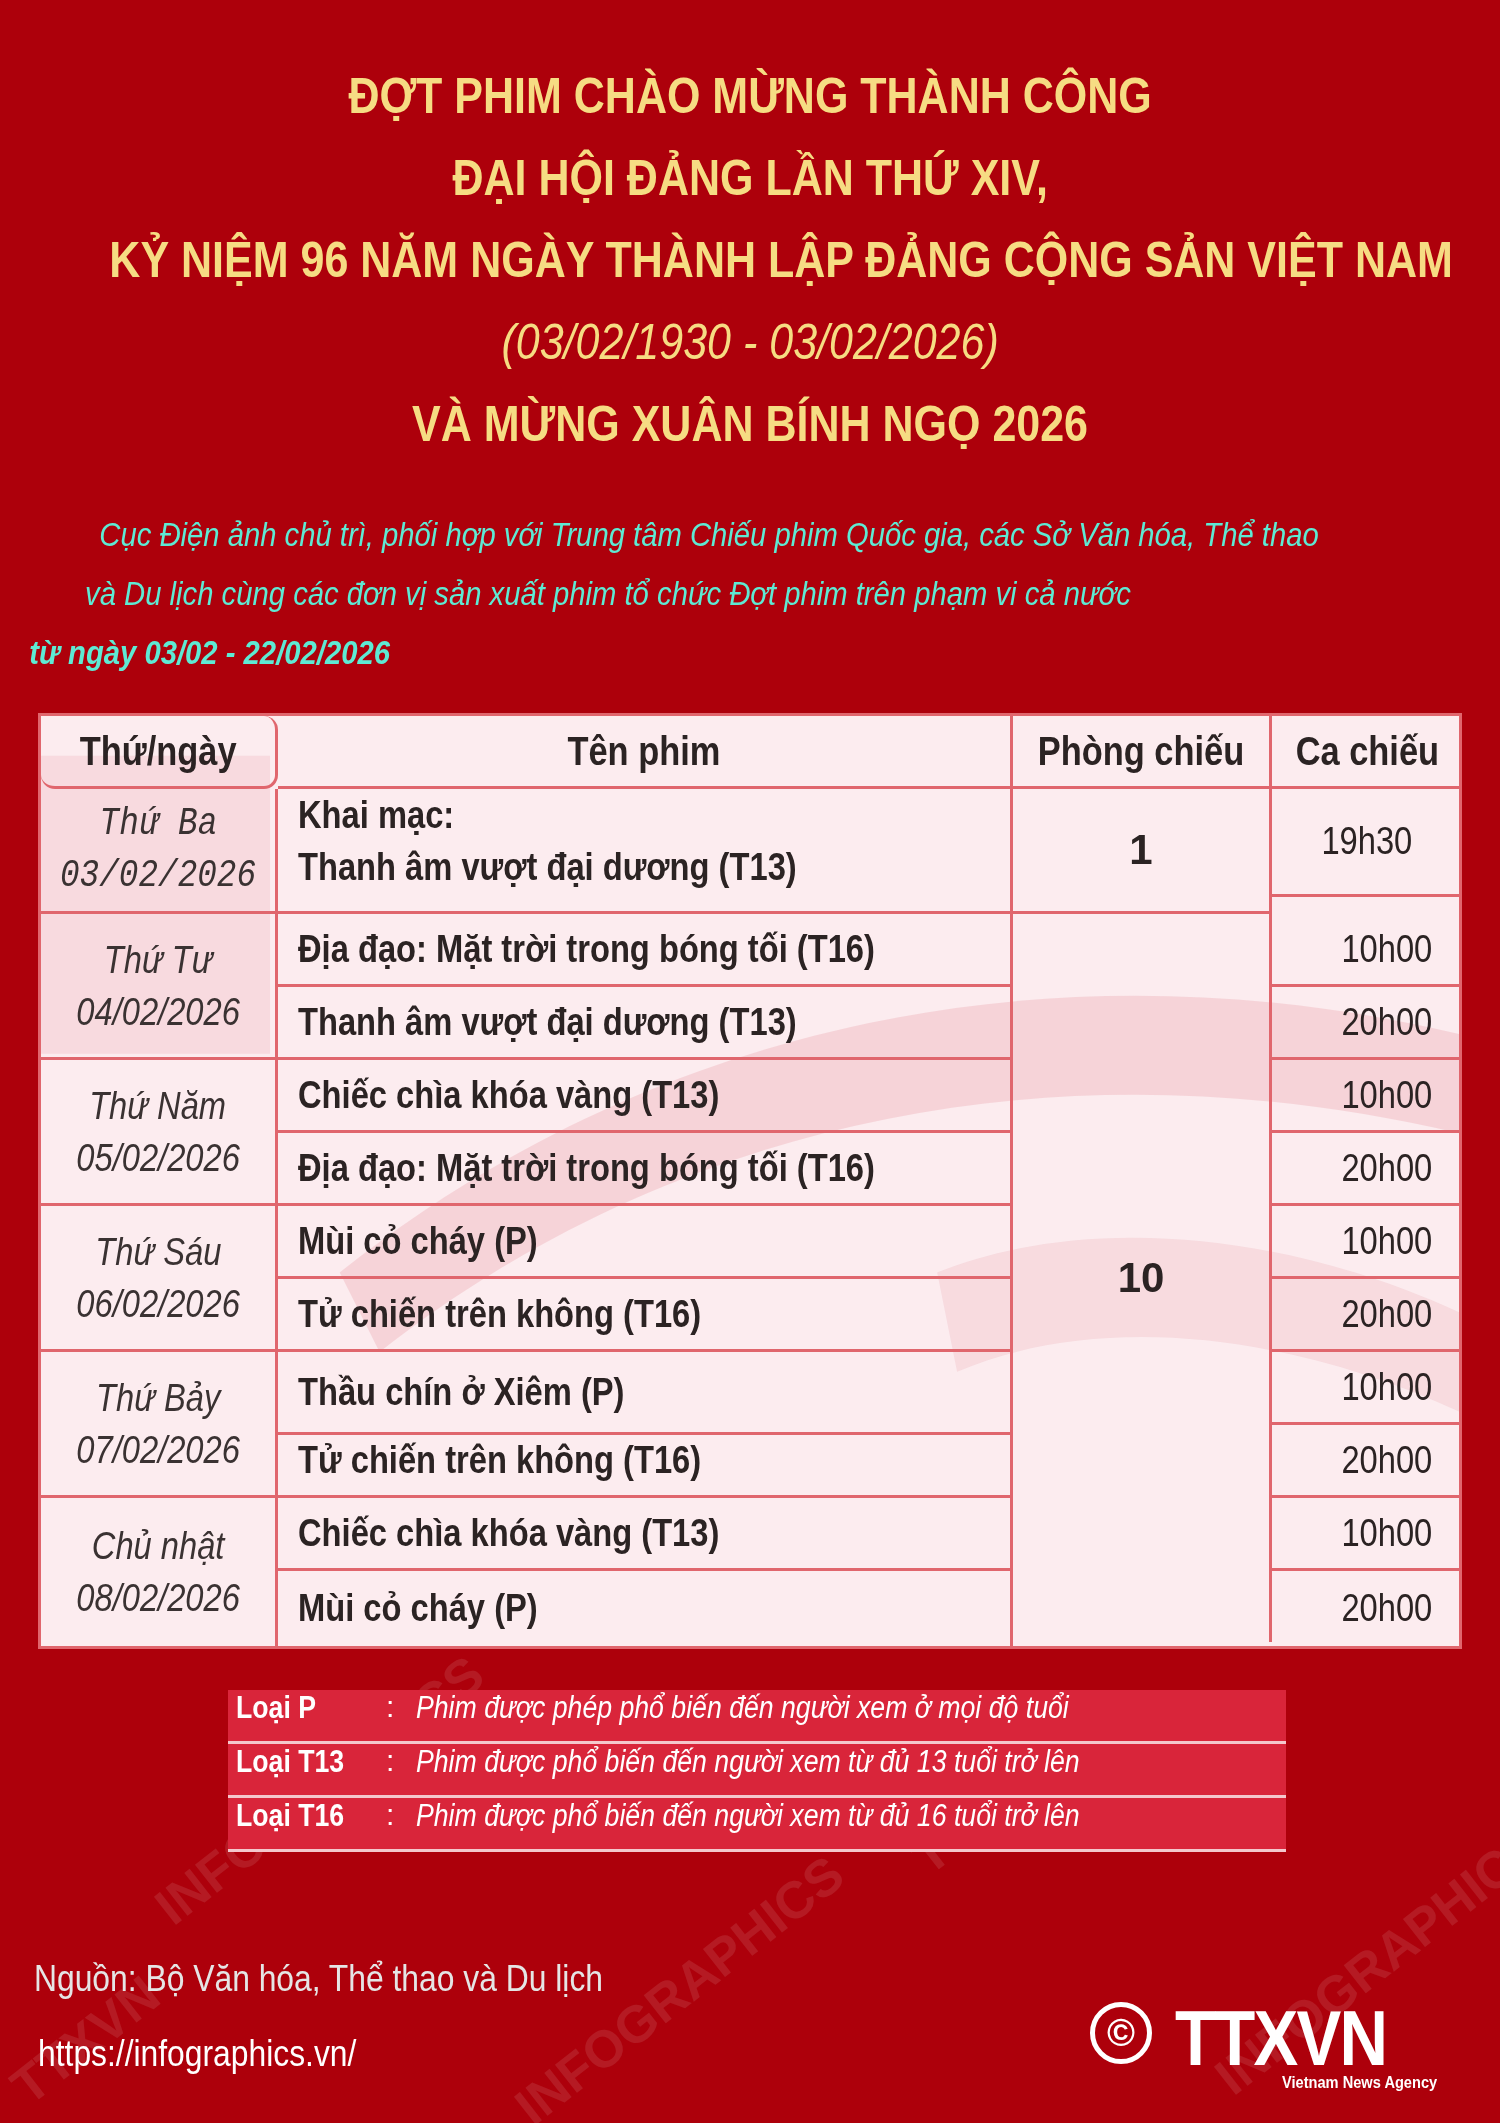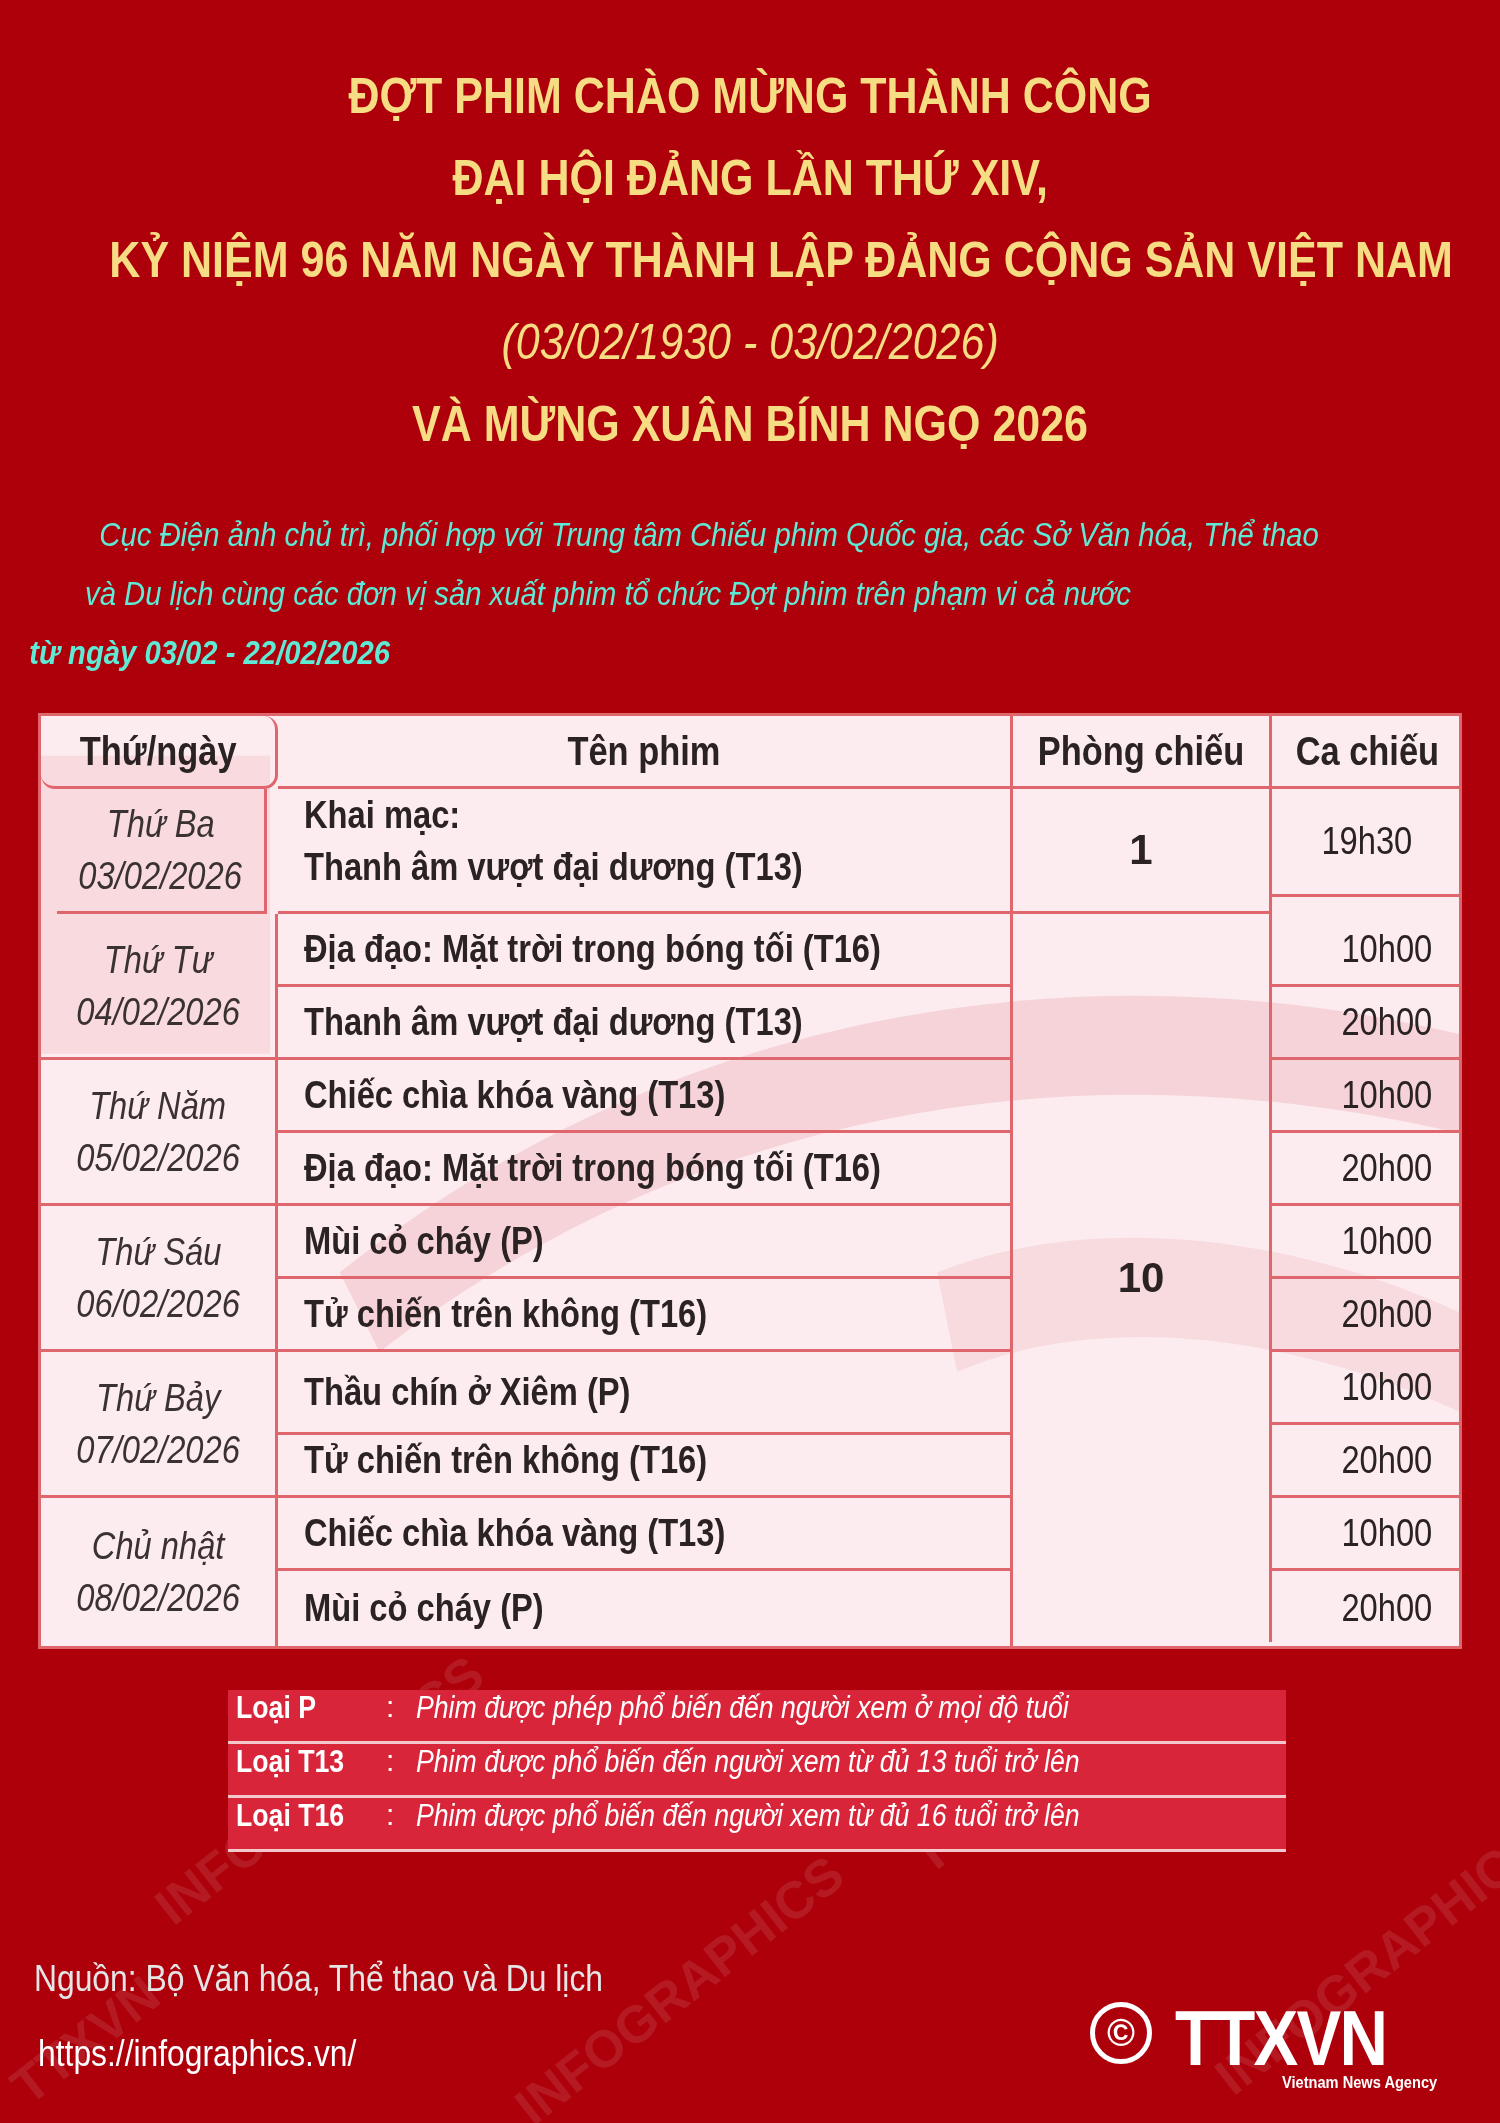--- a/index.html
+++ b/index.html
@@ -29,21 +29,21 @@
       box-sizing: border-box;
       overflow: hidden;
     }
     .film-deco { position: absolute; left: 0; top: 0; width: 100%; height: 100%; pointer-events: none; }
     .cell {
       position: absolute; box-sizing: border-box;
       border-right: 3px solid #e0666d; border-bottom: 3px solid #e0666d;
       display: flex; align-items: center; color: #2b2323;
     }
     .cell.center { justify-content: center; text-align: center; }
-    .cell.left { justify-content: flex-start; padding-left: 26px; }
+    .cell.left { justify-content: flex-start; padding-left: 20px; }
     .th { font-weight: bold; font-size: 40px; }
     .date-cell { flex-direction: column; font-style: italic; font-size: 38px; line-height: 52px; color: #3a3232; }
     .film { font-weight: bold; font-size: 38px; }
     .film-2l { flex-direction: column; align-items: flex-start; justify-content: center; line-height: 52px; }
     .time { font-size: 38px; padding-left: 40px; }
     .room { font-weight: bold; font-size: 42px; }
     .nobr { border-right: none; }
 
     
     .legend { position: absolute; left: 228px; top: 1690px; width: 1058px; }
@@ -104,21 +104,21 @@
   <div class="cell center th" style="left:237px; top:0; width:735px; height:73px;">
       <span class="narrow">Tên phim</span>
     </div>
   <div class="cell center th" style="left:972px; top:0; width:259px; height:73px;text-align:center;">
       <span class="narrow">Phòng chiếu</span>
     </div>
   <div class="cell center th nobr" style="left:1231px; top:0; width:190px; height:73px;">
       <span class="narrow">Ca chiếu</span>
     </div>
 
-  <div class="cell center date-cell" style="left:16px; top:73px; width:210px; height:125px;">
+  <div class="cell center date-cell" style="left:0; top:73px; width:237px; height:125px;font-family:Liberation Mono, monospace;">
     <span class="narrow">Thứ Ba</span>
     <span class="narrow">03/02/2026</span>
   </div>
   <div class="cell left film film-2l" style="left:237px; top:73px; width:735px; height:125px;">
     <span class="narrow-l">Khai mạc:</span>
     <span class="narrow-l">Thanh âm vượt đại dương (T13)</span>
   </div>
   <div class="cell center room" style="left:972px; top:73px; width:259px; height:125px;">
       <span>1</span>
     </div>

